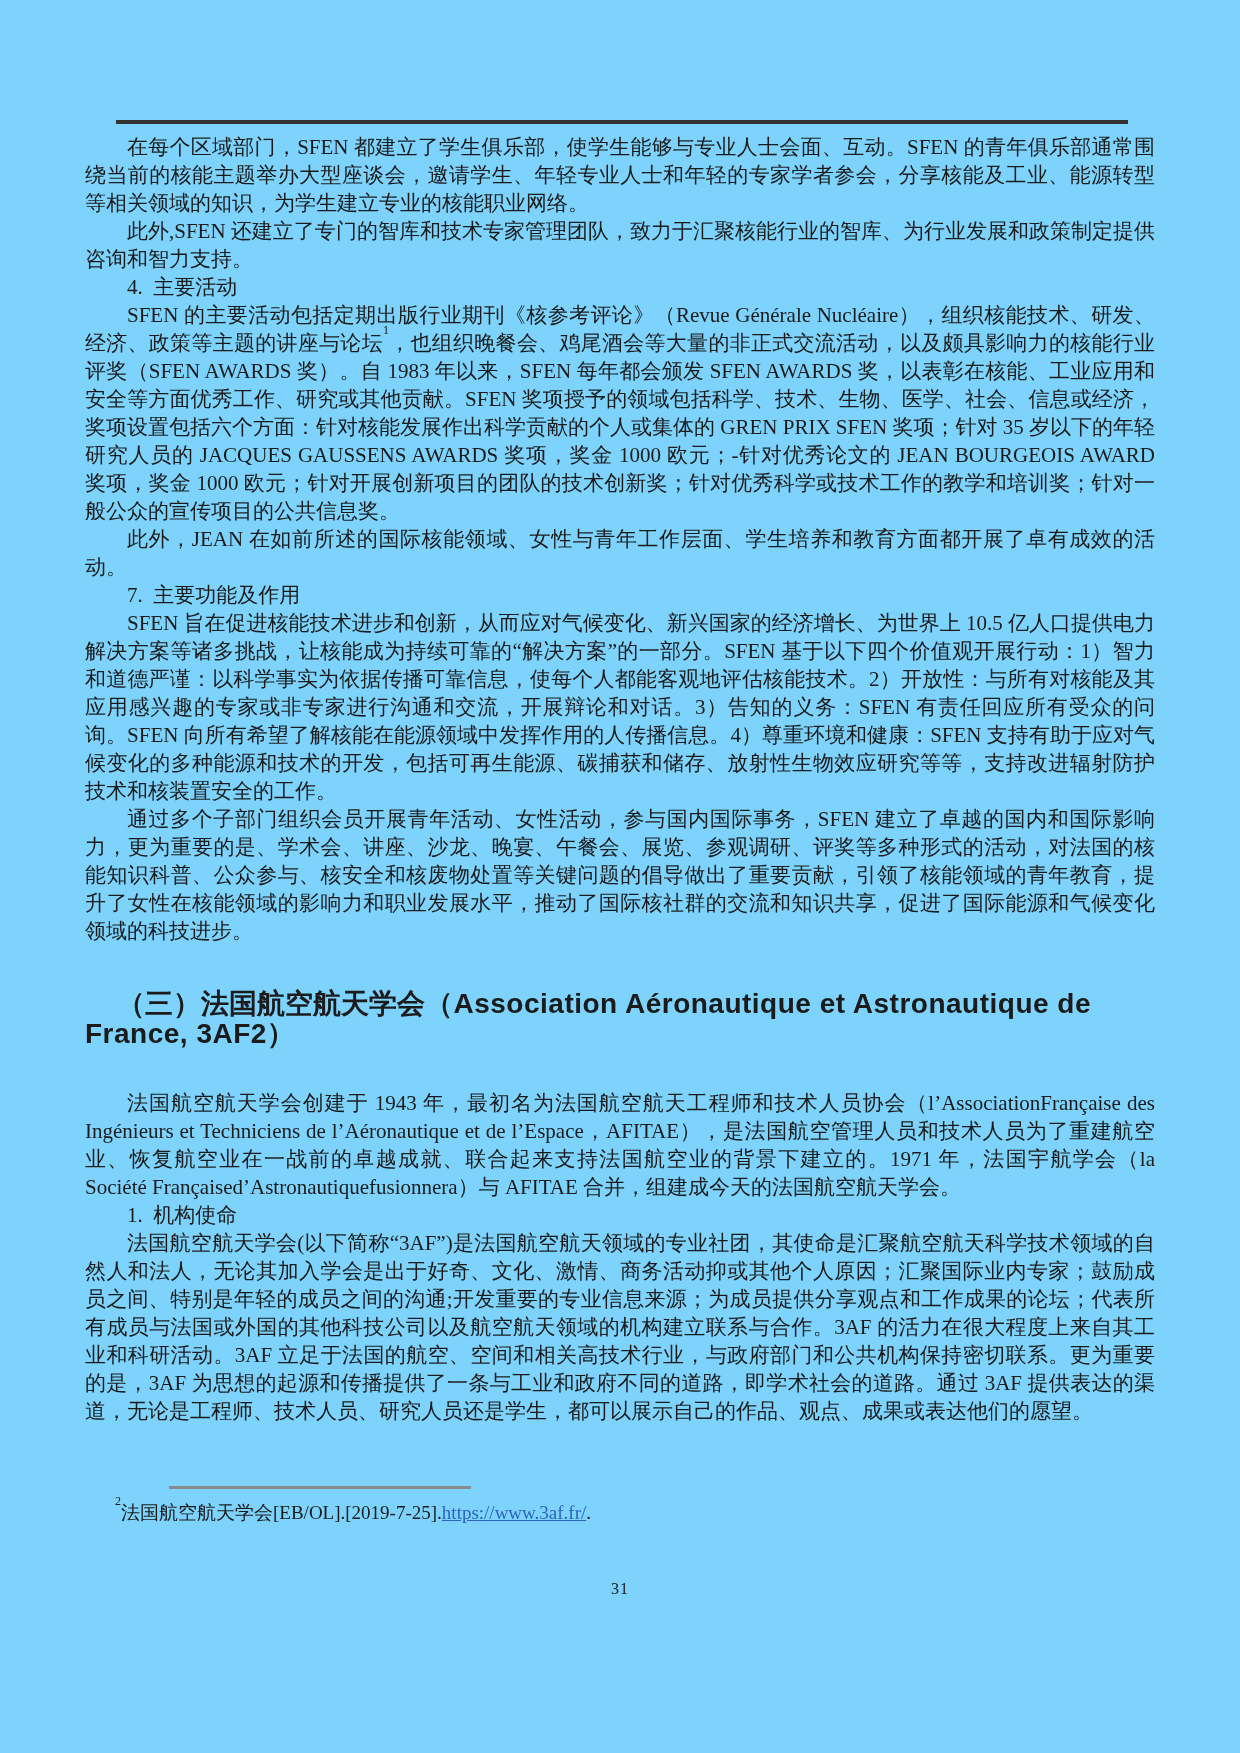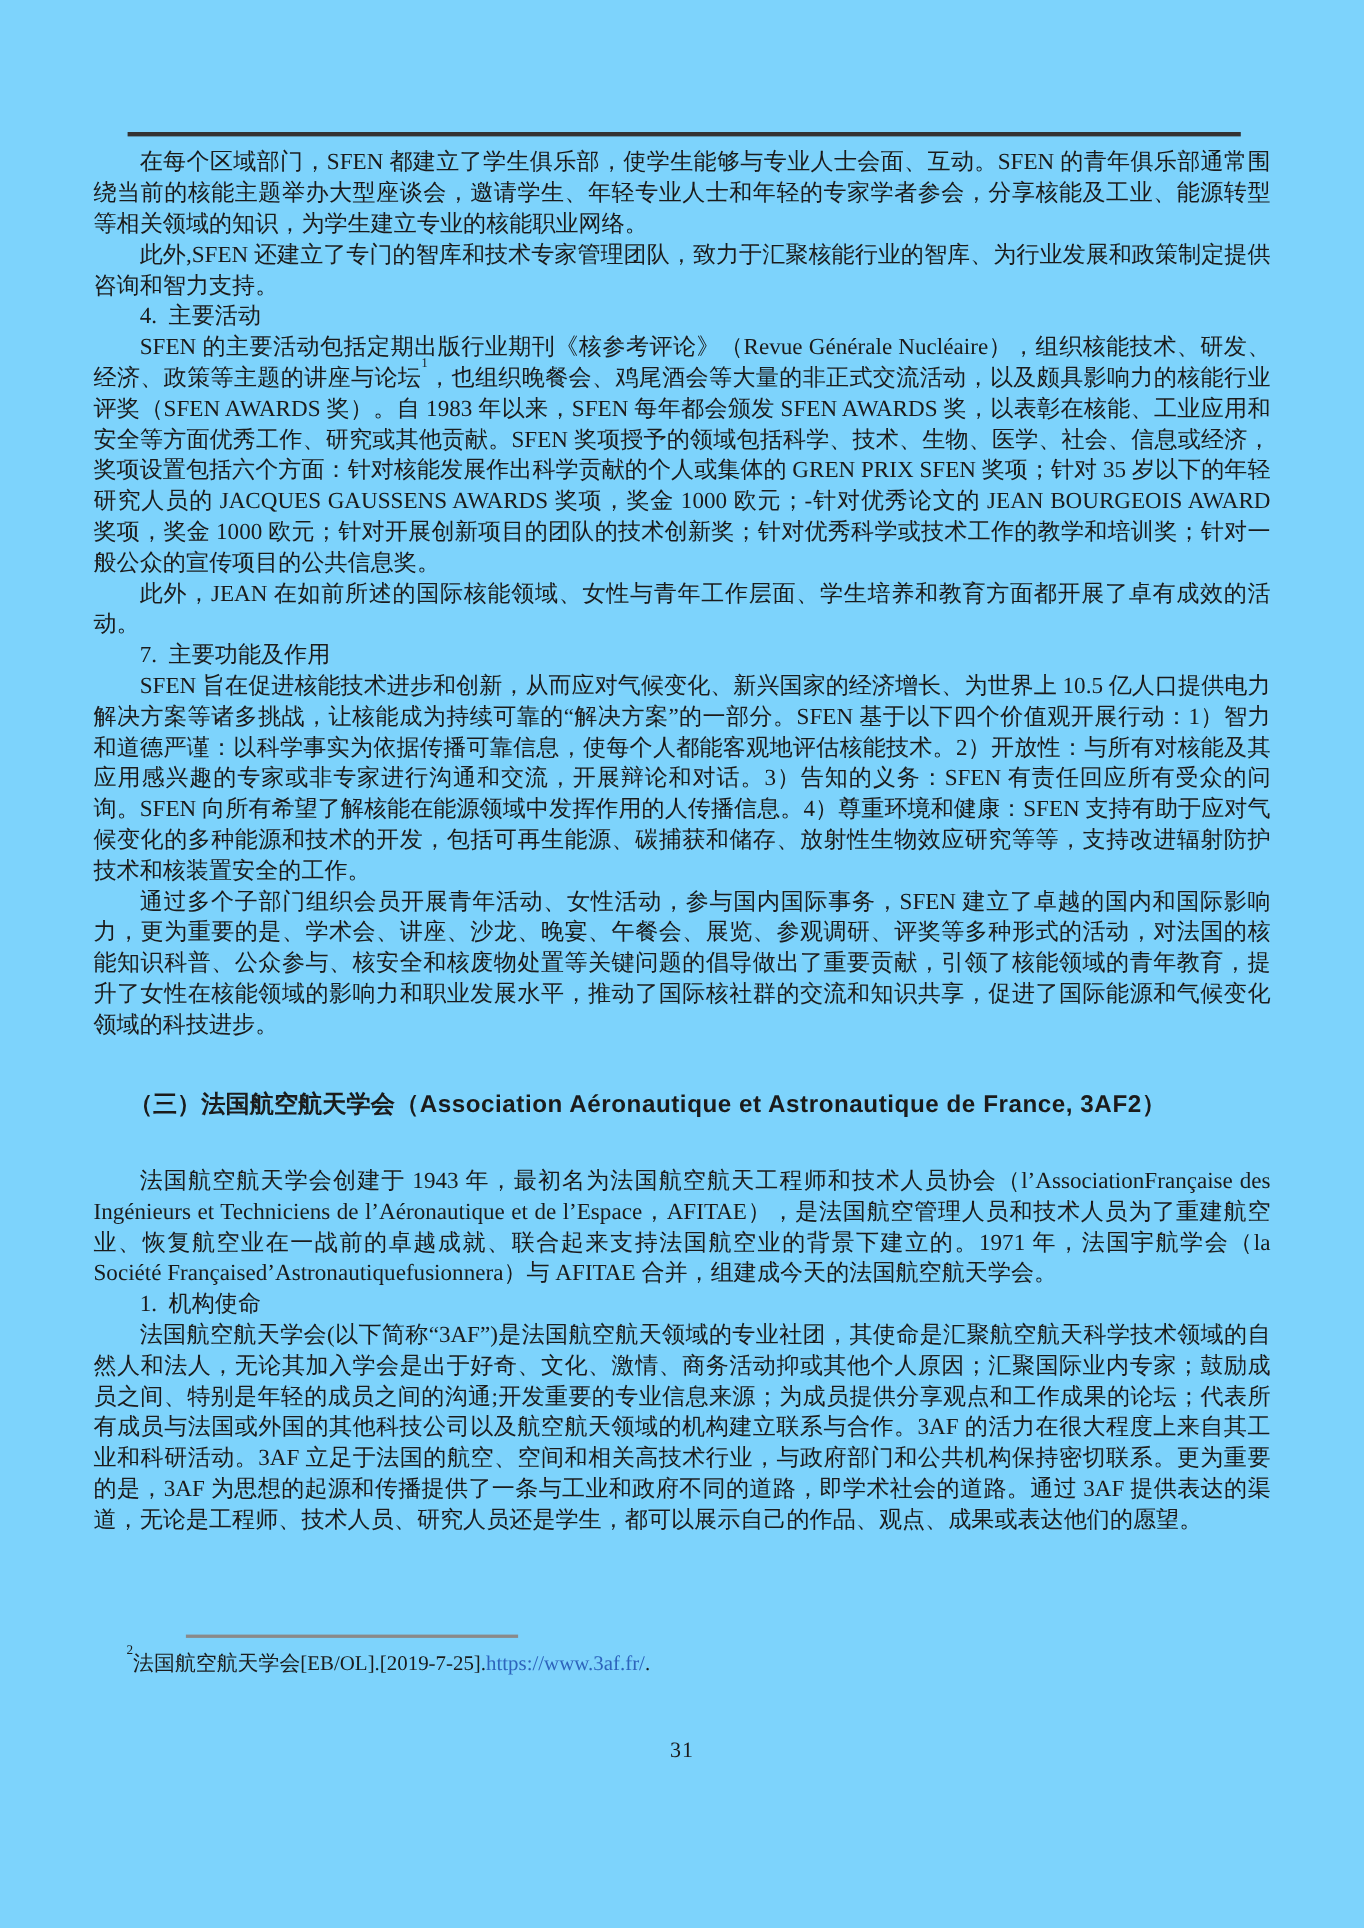--- a/index.html
+++ b/index.html
@@ -23,21 +23,21 @@
   }
   .content p{margin:0;text-indent:42px;}
   .num-heading{white-space:pre-wrap;}
   sup.fn-ref{
     font-size:12px;line-height:0;
     position:relative;top:-8px;
   }
   .section-heading{
     margin:44px 0 40px 0;
     font-family:"Liberation Sans","DejaVu Sans",sans-serif;
-    font-size:22px;line-height:30px;
+    font-size:28px;line-height:30px;
     text-align:left;
     text-indent:32px;
     font-weight:bold;
   }
   .section-heading .latin{font-weight:600;letter-spacing:0.5px;}
   .footnotes{
     position:absolute;left:85px;top:1486px;width:1070px;
     font-size:19px;line-height:29px;
   }
   .fn-rule{
@@ -46,25 +46,25 @@
   }
   .fn{
     margin:0 0 0 30px;
     text-align:justify;
   }
   sup.fn-marker{
     font-size:12px;line-height:0;
     position:relative;top:-7px;
   }
   .fn-link{
-    color:#2d64bc;cursor:pointer;
+    color:#2d64bc;text-decoration:underline;cursor:pointer;
   }
   .page-number{
     position:absolute;left:0;top:1580px;width:1240px;
-    text-align:center;font-size:20px;letter-spacing:1px;
+    text-align:center;font-size:16px;letter-spacing:1px;
   }
 </style>
 </head>
 <body>
 
 <div class="sheet">
 
   <div class="top-rule"></div>
 
   <div class="content">

